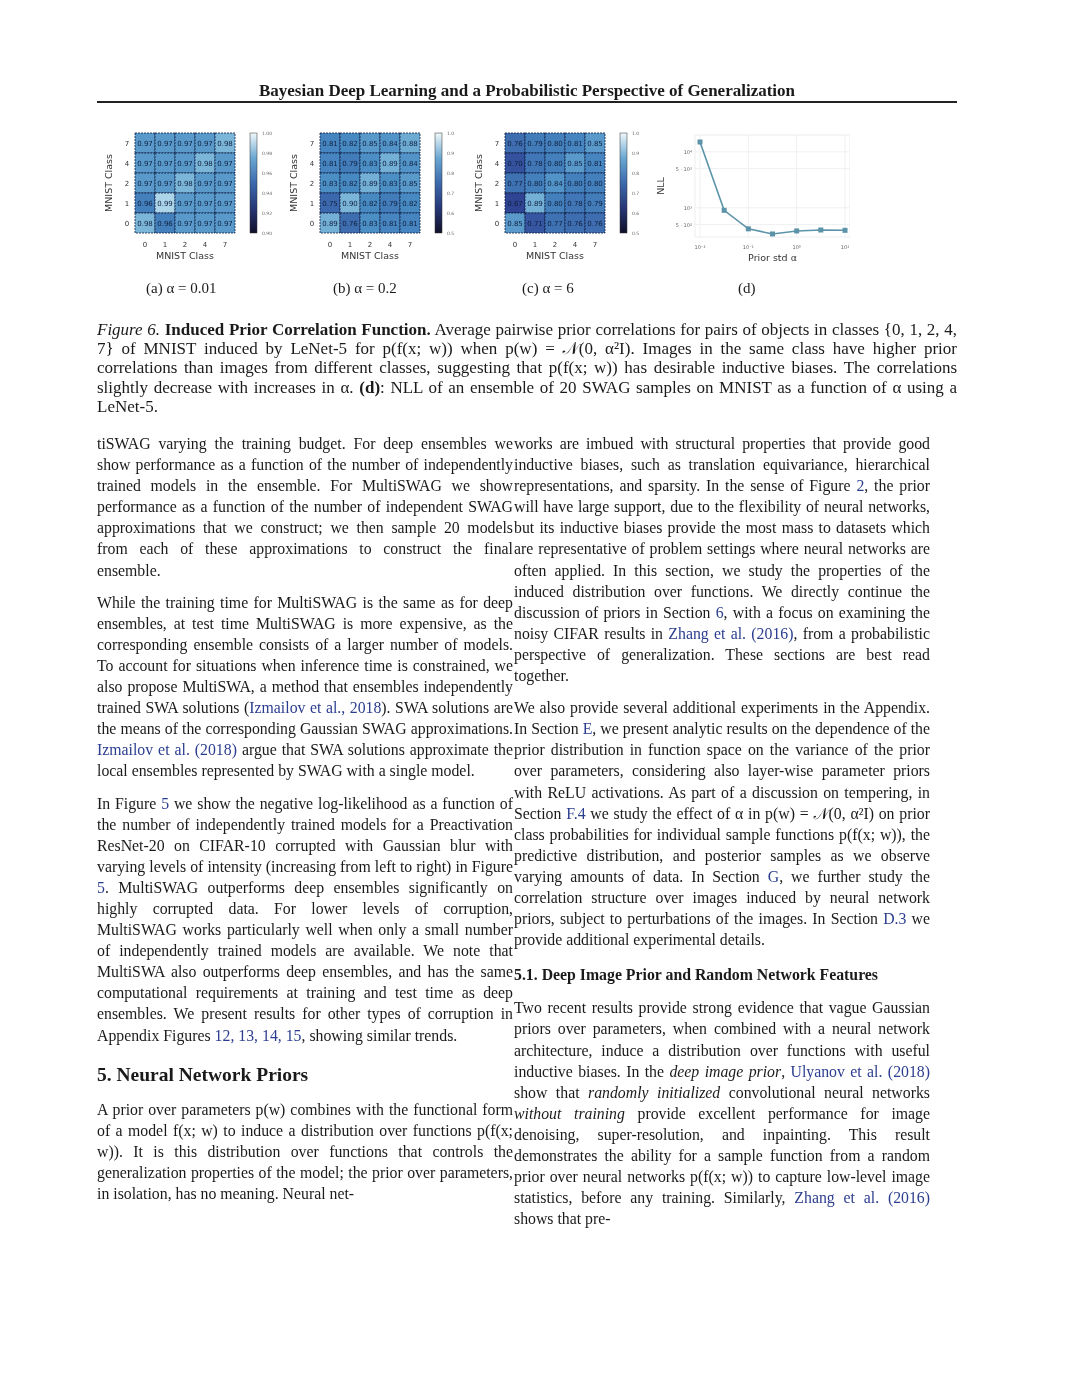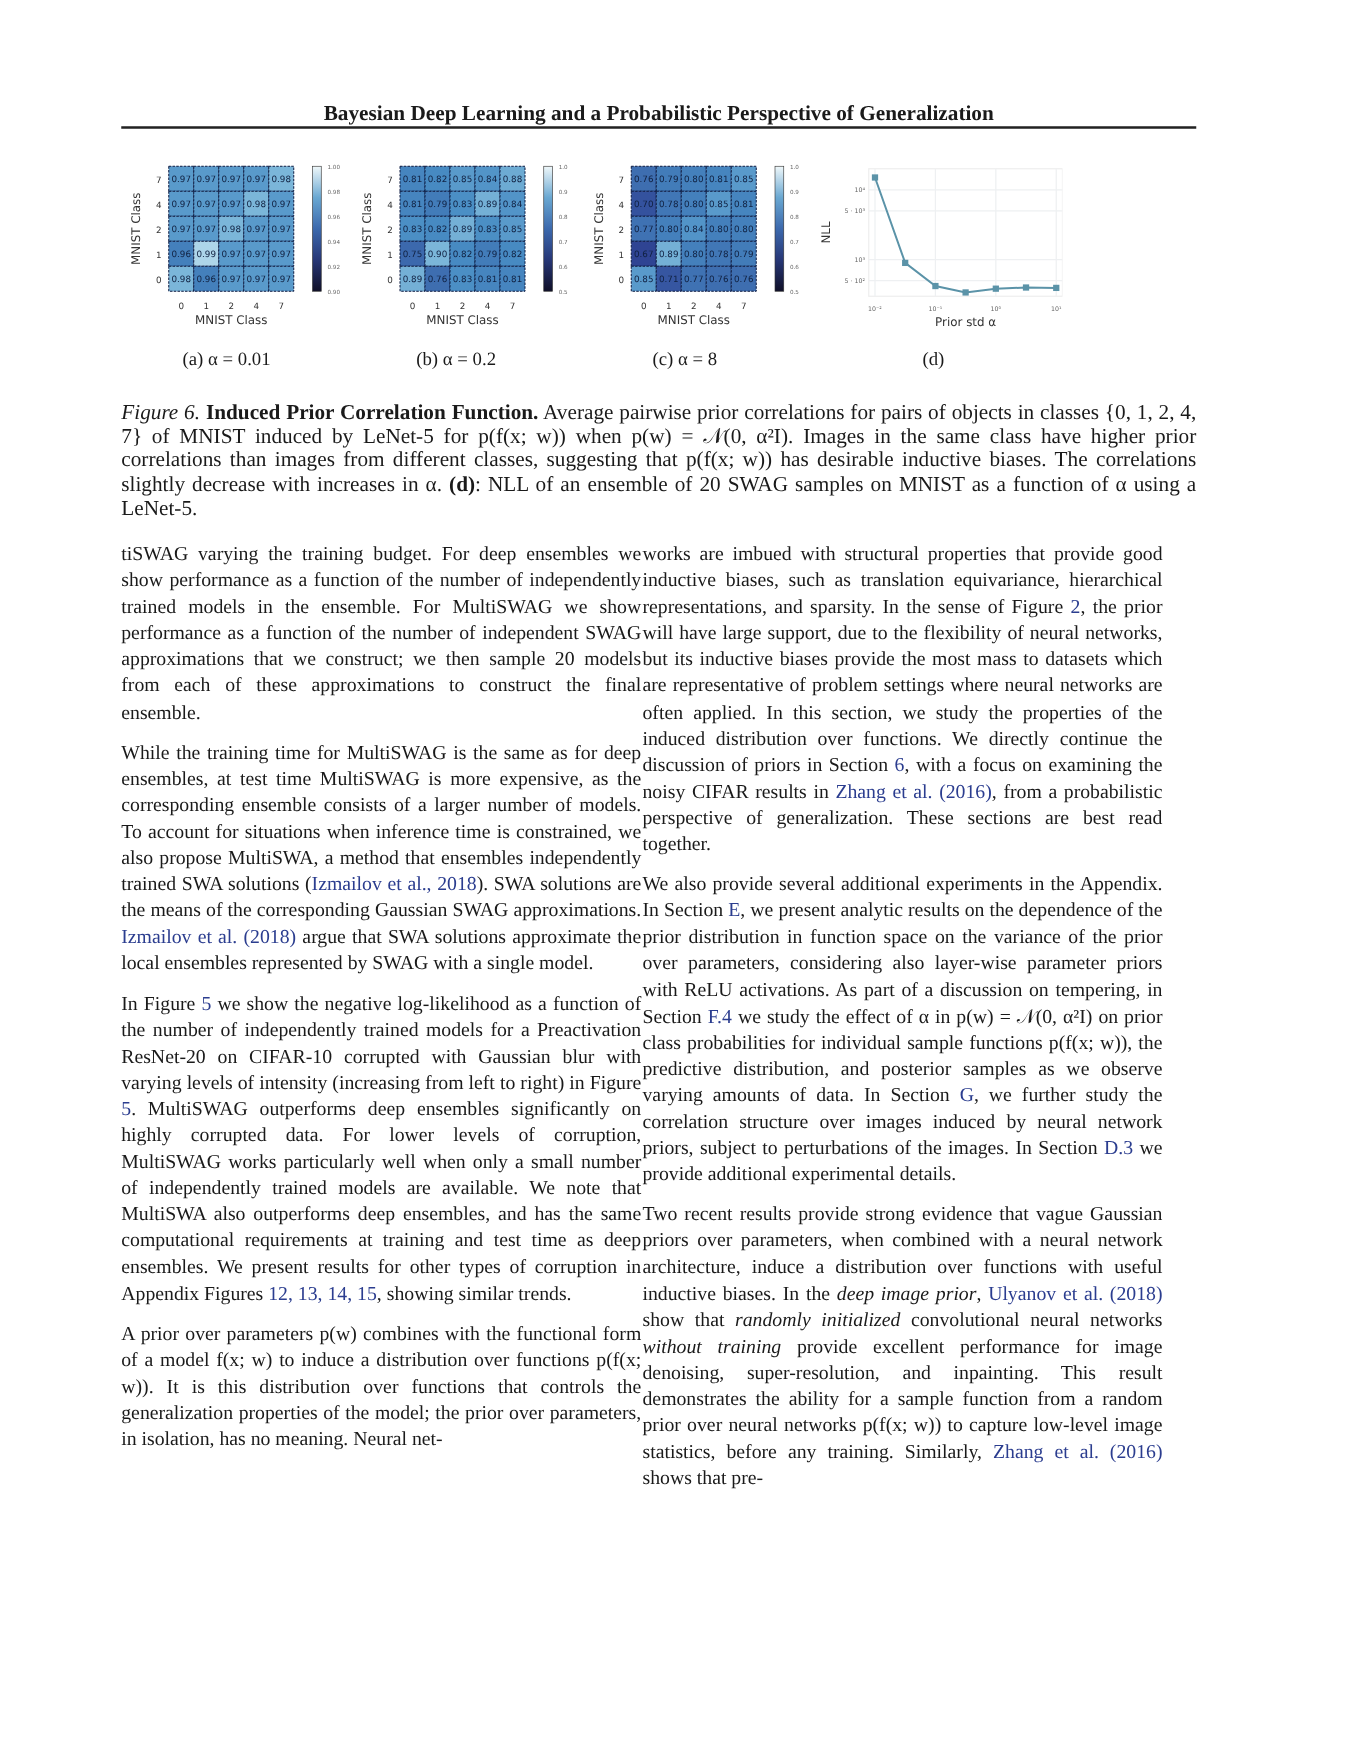--- a/index.html
+++ b/index.html
@@ -287,32 +287,34 @@
     <rect x="119.98487565988952" y="106.46011021141672" width="5" height="5" fill="#5b93a8"></rect>
     <rect x="144.16666666666666" y="103.44123939406087" width="5" height="5" fill="#5b93a8"></rect>
     <rect x="168.31820899322287" y="102.51294475542204" width="5" height="5" fill="#5b93a8"></rect>
     <rect x="192.5" y="102.81845091866612" width="5" height="5" fill="#5b93a8"></rect>
     <text x="122.5" y="136" font-size="9.5" text-anchor="middle" fill="#333">Prior std α</text>
     <text x="14" y="61" font-size="9.5" text-anchor="middle" fill="#333" transform="rotate(-90 14 61)">NLL</text>
   </svg>
 
 <div class="sub-caption" style="left:146px">(a) α = 0.01</div>
 <div class="sub-caption" style="left:333px">(b) α = 0.2</div>
-<div class="sub-caption" style="left:522px">(c) α = 8</div>
+<div class="sub-caption" style="left:522px">(c) α = 6</div>
 <div class="sub-caption" style="left:738px">(d)</div>
 
 <div class="caption">
   <i>Figure 6.</i>
   <b>Induced Prior Correlation Function.</b><span> Average pairwise prior correlations for pairs of objects in classes {0, 1, 2, 4, 7} of MNIST induced by LeNet-5 for p(f(x; w)) when p(w) = 𝒩(0, α²I). Images in the same class have higher prior correlations than images from different classes, suggesting that p(f(x; w)) has desirable inductive biases. The correlations slightly decrease with increases in α. </span><b>(d)</b><span>: NLL of an ensemble of 20 SWAG samples on MNIST as a function of α using a LeNet-5.</span>
 </div>
 
 <div class="col" style="left:97px">
   <p>tiSWAG varying the training budget. For deep ensembles we show performance as a function of the number of independently trained models in the ensemble. For MultiSWAG we show performance as a function of the number of independent SWAG approximations that we construct; we then sample 20 models from each of these approximations to construct the final ensemble.</p>
   <p><span>While the training time for MultiSWAG is the same as for deep ensembles, at test time MultiSWAG is more expensive, as the corresponding ensemble consists of a larger number of models. To account for situations when inference time is constrained, we also propose MultiSWA, a method that ensembles independently trained SWA solutions (</span><span class="link">Izmailov et al., 2018</span><span>). SWA solutions are the means of the corresponding Gaussian SWAG approximations. </span><span class="link">Izmailov et al. (2018)</span><span> argue that SWA solutions approximate the local ensembles represented by SWAG with a single model.</span></p>
   <p><span>In Figure </span><span class="link">5</span><span> we show the negative log-likelihood as a function of the number of independently trained models for a Preactivation ResNet-20 on CIFAR-10 corrupted with Gaussian blur with varying levels of intensity (increasing from left to right) in Figure </span><span class="link">5</span><span>. MultiSWAG outperforms deep ensembles significantly on highly corrupted data. For lower levels of corruption, MultiSWAG works particularly well when only a small number of independently trained models are available. We note that MultiSWA also outperforms deep ensembles, and has the same computational requirements at training and test time as deep ensembles. We present results for other types of corruption in Appendix Figures </span><span class="link">12, 13, 14, 15</span><span>, showing similar trends.</span></p>
+  <h2>5. Neural Network Priors</h2>
   <p>A prior over parameters p(w) combines with the functional form of a model f(x; w) to induce a distribution over functions p(f(x; w)). It is this distribution over functions that controls the generalization properties of the model; the prior over parameters, in isolation, has no meaning. Neural net-</p>
 </div>
 
 <div class="col" style="left:514px">
   <p><span>works are imbued with structural properties that provide good inductive biases, such as translation equivariance, hierarchical representations, and sparsity. In the sense of Figure </span><span class="link">2</span><span>, the prior will have large support, due to the flexibility of neural networks, but its inductive biases provide the most mass to datasets which are representative of problem settings where neural networks are often applied. In this section, we study the properties of the induced distribution over functions. We directly continue the discussion of priors in Section </span><span class="link">6</span><span>, with a focus on examining the noisy CIFAR results in </span><span class="link">Zhang et al. (2016)</span><span>, from a probabilistic perspective of generalization. These sections are best read together.</span></p>
   <p><span>We also provide several additional experiments in the Appendix. In Section </span><span class="link">E</span><span>, we present analytic results on the dependence of the prior distribution in function space on the variance of the prior over parameters, considering also layer-wise parameter priors with ReLU activations. As part of a discussion on tempering, in Section </span><span class="link">F.4</span><span> we study the effect of α in p(w) = 𝒩(0, α²I) on prior class probabilities for individual sample functions p(f(x; w)), the predictive distribution, and posterior samples as we observe varying amounts of data. In Section </span><span class="link">G</span><span>, we further study the correlation structure over images induced by neural network priors, subject to perturbations of the images. In Section </span><span class="link">D.3</span><span> we provide additional experimental details.</span></p>
+  <h3>5.1. Deep Image Prior and Random Network Features</h3>
   <p><span>Two recent results provide strong evidence that vague Gaussian priors over parameters, when combined with a neural network architecture, induce a distribution over functions with useful inductive biases. In the </span><i>deep image prior</i><span>, </span><span class="link">Ulyanov et al. (2018)</span><span> show that </span><i>randomly initialized</i><span> convolutional neural networks </span><i>without training</i><span> provide excellent performance for image denoising, super-resolution, and inpainting. This result demonstrates the ability for a sample function from a random prior over neural networks p(f(x; w)) to capture low-level image statistics, before any training. Similarly, </span><span class="link">Zhang et al. (2016)</span><span> shows that pre-</span></p>
 </div>
 
 </body></html>

